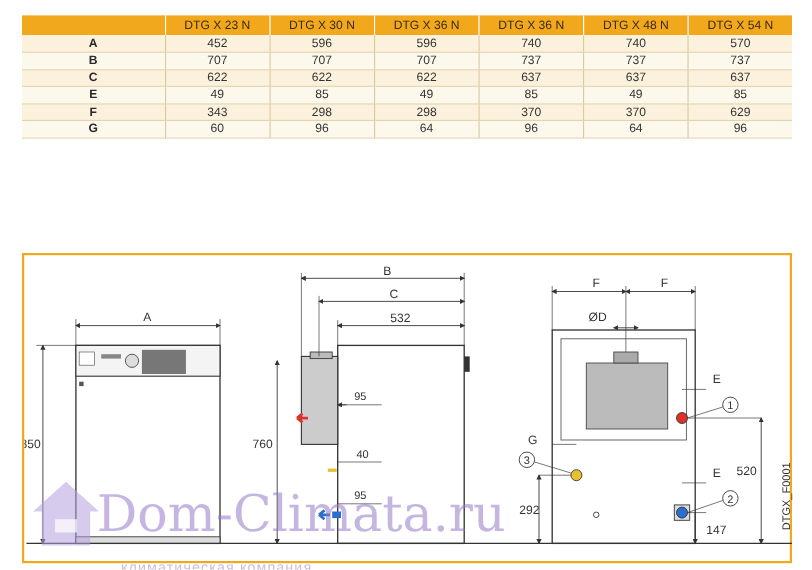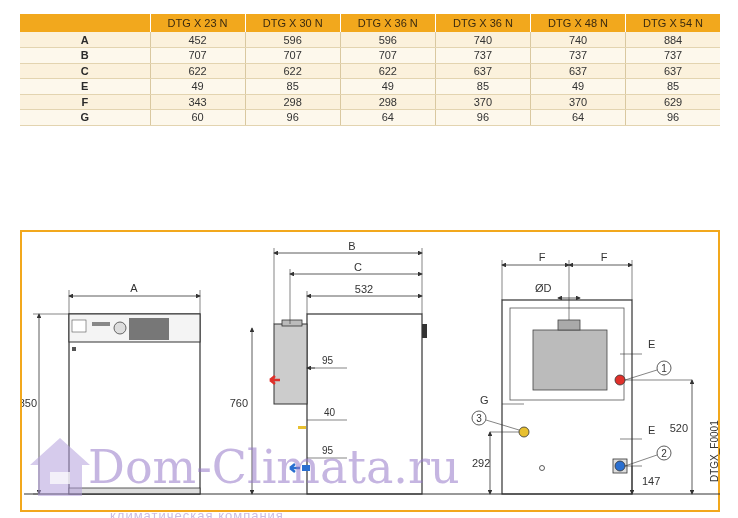--- a/index.html
+++ b/index.html
@@ -58,21 +58,21 @@
     </tr>
   </thead>
   <tbody>
     <tr>
       <td>A</td>
       <td>452</td>
       <td>596</td>
       <td>596</td>
       <td>740</td>
       <td>740</td>
-      <td>884</td>
+      <td>570</td>
     </tr>
     <tr>
       <td>B</td>
       <td>707</td>
       <td>707</td>
       <td>707</td>
       <td>737</td>
       <td>737</td>
       <td>737</td>
     </tr>

